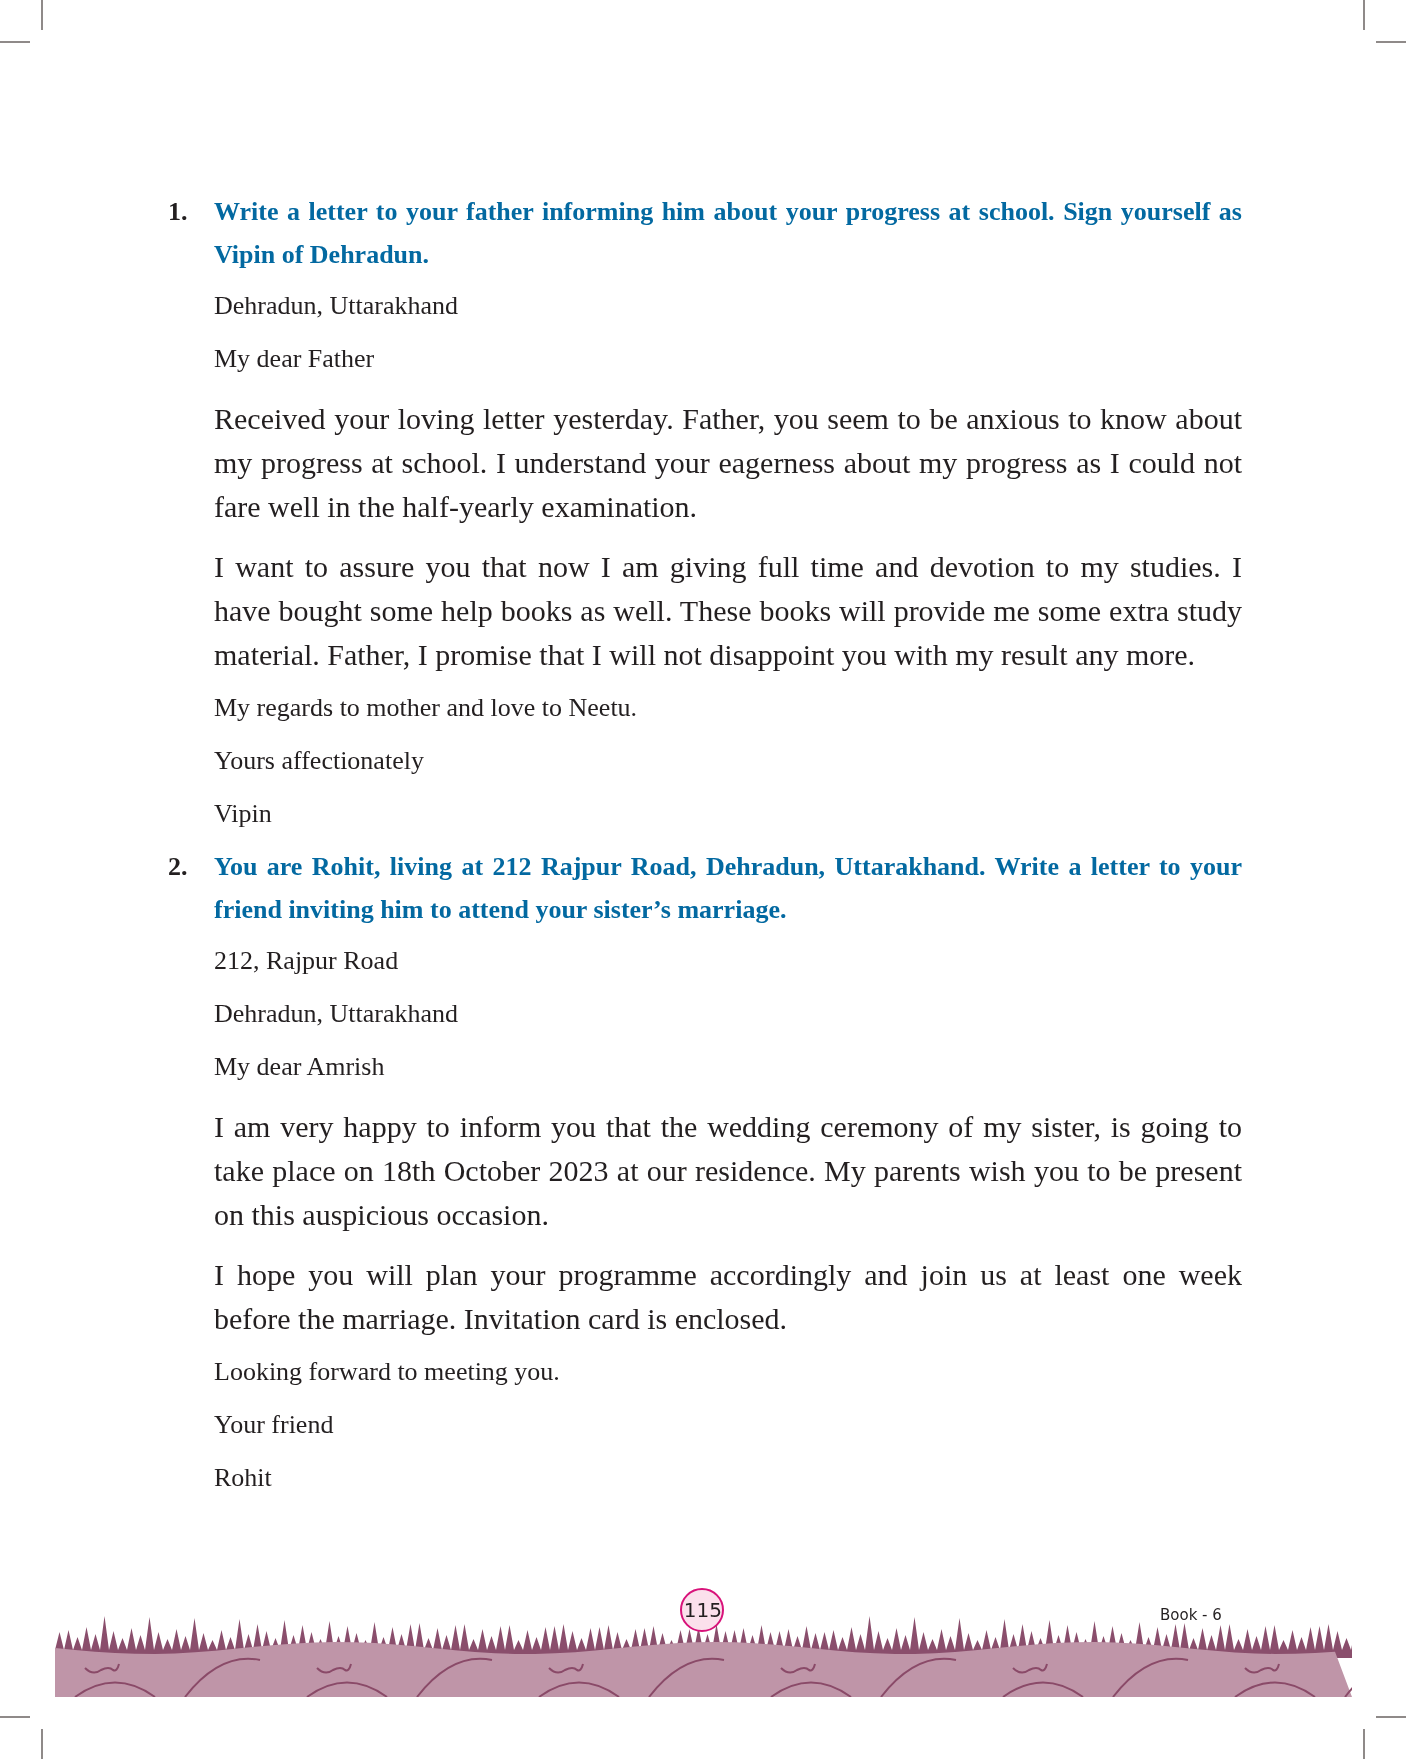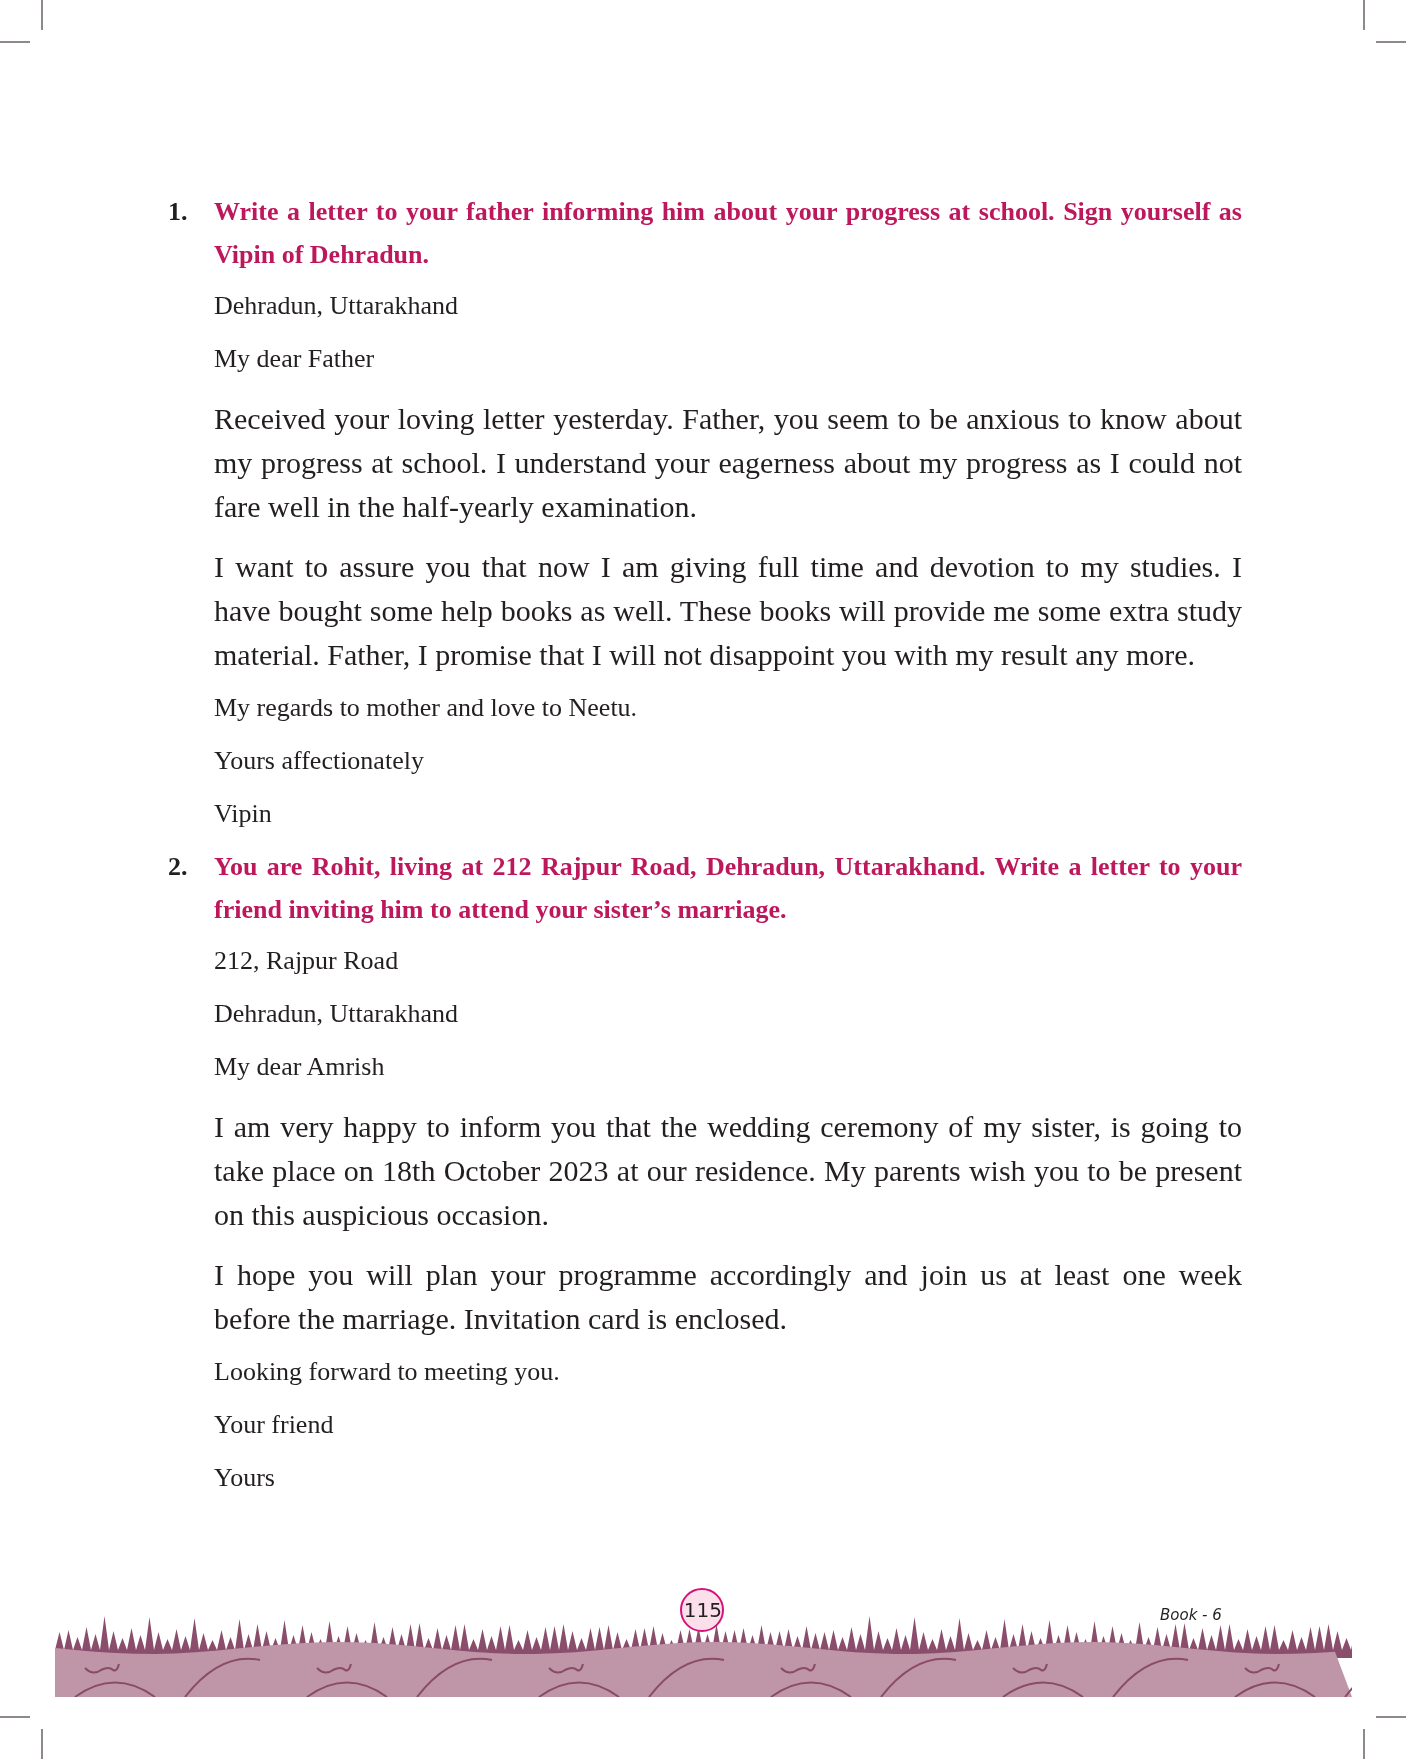--- a/index.html
+++ b/index.html
@@ -6,30 +6,30 @@
   body { width: 1406px; height: 1759px; position: relative; overflow: hidden;
          font-family: "Liberation Serif", "DejaVu Serif", serif; color: #231f20; }
 
   .crop { position: absolute; background: #8f8a89; }
   .crop.v { width: 2px; height: 30px; }
   .crop.h { height: 2px; width: 30px; }
 
   .content { position: absolute; left: 168px; top: 190px; width: 1074px; }
   .q { position: relative; padding-left: 46px; margin-bottom: 8px; }
   .q-num { position: absolute; left: 0; top: 0; font-weight: bold; font-size: 26px; line-height: 43px; color: #231f20; }
-  .q-text { font-weight: bold; font-size: 26px; line-height: 43px; color: #be185d; text-align: justify; }
+  .q-text { font-weight: bold; font-size: 26px; line-height: 43px; color: #0369a1; text-align: justify; }
   .line { font-size: 26px; line-height: 44px; margin: 8px 0 9px 46px; text-align: justify; text-align-last: left; }
   .para { font-size: 30px; line-height: 44px; margin: 16px 0 9px 46px; text-align: justify; }
   .q2 { margin-top: 6px; }
 
   .footer-band { position: absolute; left: 55px; top: 1610px; width: 1297px; height: 87px; }
   .page-num { position: absolute; left: 680px; top: 1588px; width: 44px; height: 44px; border-radius: 50%;
               border: 2px solid #d8127a; background: #fbe0ec; box-sizing: border-box;
               font-family: "DejaVu Sans", sans-serif; font-size: 20px; line-height: 40px; text-align: right; color: #231f20; z-index: 2; }
-  .book-label { position: absolute; left: 1160px; top: 1606px; font-family: "DejaVu Sans", sans-serif; font-size: 15px; color: #231f20; font-style: italic; }
+  .book-label { position: absolute; left: 1160px; top: 1606px; font-family: "DejaVu Sans", sans-serif; font-size: 15px; color: #231f20; }
 </style>
 </head>
 <body>
 
 <div class="crop v" style="left:41px;top:0;"></div>
 <div class="crop h" style="left:0;top:41px;"></div>
 <div class="crop v" style="left:1363px;top:0;"></div>
 <div class="crop h" style="left:1376px;top:41px;"></div>
 <div class="crop h" style="left:0;top:1716px;"></div>
 <div class="crop v" style="left:41px;top:1729px;"></div>
@@ -54,21 +54,21 @@
     <span class="q-num">2.</span>
     <div class="q-text">You  are Rohit, living at 212 Rajpur Road, Dehradun, Uttarakhand. Write a letter to your friend inviting him to attend your sister’s marriage.</div>
   </div>
   <div class="line">212, Rajpur Road</div>
   <div class="line">Dehradun, Uttarakhand</div>
   <div class="line">My dear Amrish</div>
   <div class="para">I am very happy to inform you that the wedding ceremony of my sister, is going to take place on 18th October 2023 at our residence. My parents wish you to be present on this auspicious occasion.</div>
   <div class="para">I hope you will plan your programme accordingly and join us at least one week before the marriage. Invitation card is enclosed.</div>
   <div class="line">Looking forward to meeting you.</div>
   <div class="line">Your friend</div>
-  <div class="line">Yours</div>
+  <div class="line">Rohit</div>
 </div>
 
 <svg class="footer-band" viewBox="0 0 1297 87" preserveAspectRatio="none">
   <g id="band-content">
       <path d="M0 40 L4.5 22 L9 40 L13.5 20 L18 40 L22.5 27 L27 40 L31.5 17 L36 40 L40.5 24 L45 40 L49.5 6 L54 40 L58.5 21 L63 40 L67.5 28 L72 40 L76.5 18 L81 40 L85.5 25 L90 40 L94.5 7 L99 40 L103.5 22 L108 40 L112.5 29 L117 40 L121.5 19 L126 40 L130.5 26 L135 40 L139.5 8 L144 40 L148.5 23 L153 40 L157.5 30 L162 40 L166.5 20 L171 40 L175.5 27 L180 40 L184.5 9 L189 40 L193.5 24 L198 40 L202.5 14 L207 40 L211.5 21 L216 40 L220.5 28 L225 40 L229.5 10 L234 40 L238.5 25 L243 40 L247.5 15 L252 40 L256.5 22 L261 40 L265.5 29 L270 40 L274.5 11 L279 40 L283.5 26 L288 40 L292.5 16 L297 40 L301.5 23 L306 40 L310.5 30 L315 40 L319.5 12 L324 40 L328.5 27 L333 40 L337.5 17 L342 40 L346.5 24 L351 40 L355.5 14 L360 40 L364.5 13 L369 40 L373.5 28 L378 40 L382.5 18 L387 40 L391.5 25 L396 40 L400.5 15 L405 40 L409.5 14 L414 40 L418.5 29 L423 40 L427.5 19 L432 40 L436.5 26 L441 40 L445.5 16 L450 40 L454.5 15 L459 40 L463.5 30 L468 40 L472.5 20 L477 40 L481.5 27 L486 40 L490.5 17 L495 40 L499.5 16 L504 40 L508.5 14 L513 40 L517.5 21 L522 40 L526.5 28 L531 40 L535.5 18 L540 40 L544.5 17 L549 40 L553.5 15 L558 40 L562.5 22 L567 40 L571.5 29 L576 40 L580.5 19 L585 40 L589.5 18 L594 40 L598.5 16 L603 40 L607.5 23 L612 40 L616.5 30 L621 40 L625.5 20 L630 40 L634.5 19 L639 40 L643.5 17 L648 40 L652.5 24 L657 40 L661.5 14 L666 40 L670.5 21 L675 40 L679.5 20 L684 40 L688.5 18 L693 40 L697.5 25 L702 40 L706.5 15 L711 40 L715.5 22 L720 40 L724.5 21 L729 40 L733.5 19 L738 40 L742.5 26 L747 40 L751.5 16 L756 40 L760.5 23 L765 40 L769.5 22 L774 40 L778.5 20 L783 40 L787.5 27 L792 40 L796.5 17 L801 40 L805.5 24 L810 40 L814.5 6 L819 40 L823.5 21 L828 40 L832.5 28 L837 40 L841.5 18 L846 40 L850.5 25 L855 40 L859.5 7 L864 40 L868.5 22 L873 40 L877.5 29 L882 40 L886.5 19 L891 40 L895.5 26 L900 40 L904.5 8 L909 40 L913.5 23 L918 40 L922.5 30 L927 40 L931.5 20 L936 40 L940.5 27 L945 40 L949.5 9 L954 40 L958.5 24 L963 40 L967.5 14 L972 40 L976.5 21 L981 40 L985.5 28 L990 40 L994.5 10 L999 40 L1003.5 25 L1008 40 L1012.5 15 L1017 40 L1021.5 22 L1026 40 L1030.5 29 L1035 40 L1039.5 11 L1044 40 L1048.5 26 L1053 40 L1057.5 16 L1062 40 L1066.5 23 L1071 40 L1075.5 30 L1080 40 L1084.5 12 L1089 40 L1093.5 27 L1098 40 L1102.5 17 L1107 40 L1111.5 24 L1116 40 L1120.5 14 L1125 40 L1129.5 13 L1134 40 L1138.5 28 L1143 40 L1147.5 18 L1152 40 L1156.5 25 L1161 40 L1165.5 15 L1170 40 L1174.5 14 L1179 40 L1183.5 29 L1188 40 L1192.5 19 L1197 40 L1201.5 26 L1206 40 L1210.5 16 L1215 40 L1219.5 15 L1224 40 L1228.5 30 L1233 40 L1237.5 20 L1242 40 L1246.5 27 L1251 40 L1255.5 17 L1260 40 L1264.5 16 L1269 40 L1273.5 14 L1278 40 L1282.5 21 L1287 40 L1291.5 28 L1296 40 L1300.5 18 L1305 40 L1297 48 L0 48 Z" fill="#8a4e6c"></path>
       <path d="M0 40 L0 38 L20 39.96316818077691 L40 41.710218818418426 L60 43.04882590884738 L80 43.83162740817988 L100 43.97244774651059 L120 43.455784560954086 L140 42.338515290429946 L160 40.74363575981487 L180 38.8467200483592 L200 36.85659222274709 L220 34.99233770846993 L240 33.45918502815243 L260 32.42591299237543 L280 32.00627049741243 L300 32.24645435202117 L320 33.12002365059452 L340 34.530810549534145 L360 36.323507010806445 L380 38.300762059293035 L400 40.24490738342732 L420 41.941919592312736 L440 43.204981217712835 L460 43.89504672191824 L480 43.936149479740294 L500 43.323764648568165 L520 42.12530729067837 L540 40.47271091145054 L560 38.5479034133285 L580 36.562779361218105 L600 34.73587333466378 L620 33.26830230666066 L640 32.321625458971354 L660 32.00005876069578 L680 32.339002237907096 L700 33.30114292258046 L720 34.78056249199739 L740 36.61439740459299 L760 38.600767913279434 L780 40.52100222095984 L800 42.16370920746234 L820 43.34804965509248 L840 43.94364413416922 L860 43.88492596691962 L880 43.178359207808114 L900 41.9017270409427 L920 40.19556893211759 L940 38.247709186091996 L960 36.272580100009606 L980 34.48761594651155 L1000 33.08931648105233 L1020 32.23161504872266 L1040 32.008932661493816 L1060 32.44578355655582 L1080 33.49407651936994 L1100 35.03840905827607 L1120 36.90877161558041 L1140 38.899263257977715 L1160 40.79075850880291 L1180 42.375030018782844 L1200 43.477671504365766 L1220 43.97729745657862 L1240 43.81890599920099 L1260 43.019933831216335 L1280 41.66833668849547 L1297 87 L0 87 Z" fill="#bf95a8"></path>
       <path d="M20 87 Q60 58 100 87" stroke="#8a4a68" stroke-width="2" fill="none"></path>
       <path d="M130 87 Q165 42 205 50" stroke="#8a4a68" stroke-width="2" fill="none"></path>
       <path d="M30 58 q8 8 16 2 q8 -4 12 0 q4 2 6 -6" stroke="#8a4a68" stroke-width="2" fill="none"></path>
       <path d="M252 87 Q292 58 332 87" stroke="#8a4a68" stroke-width="2" fill="none"></path>

